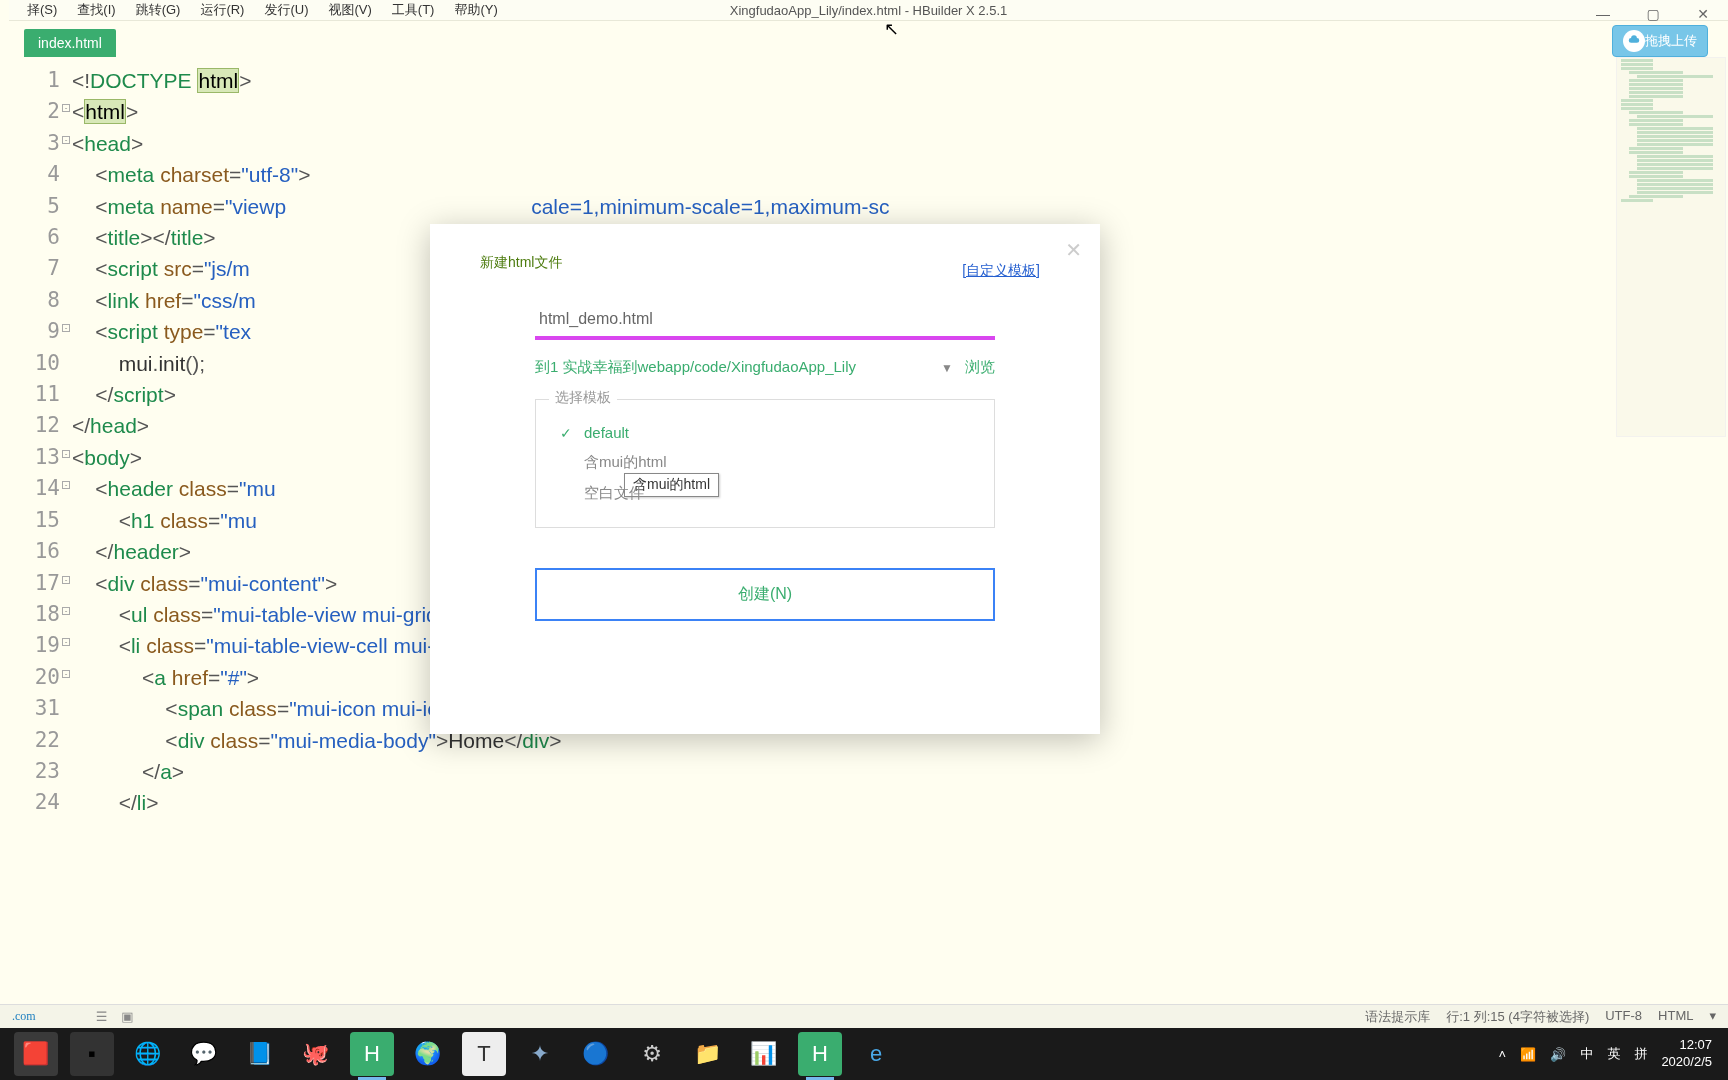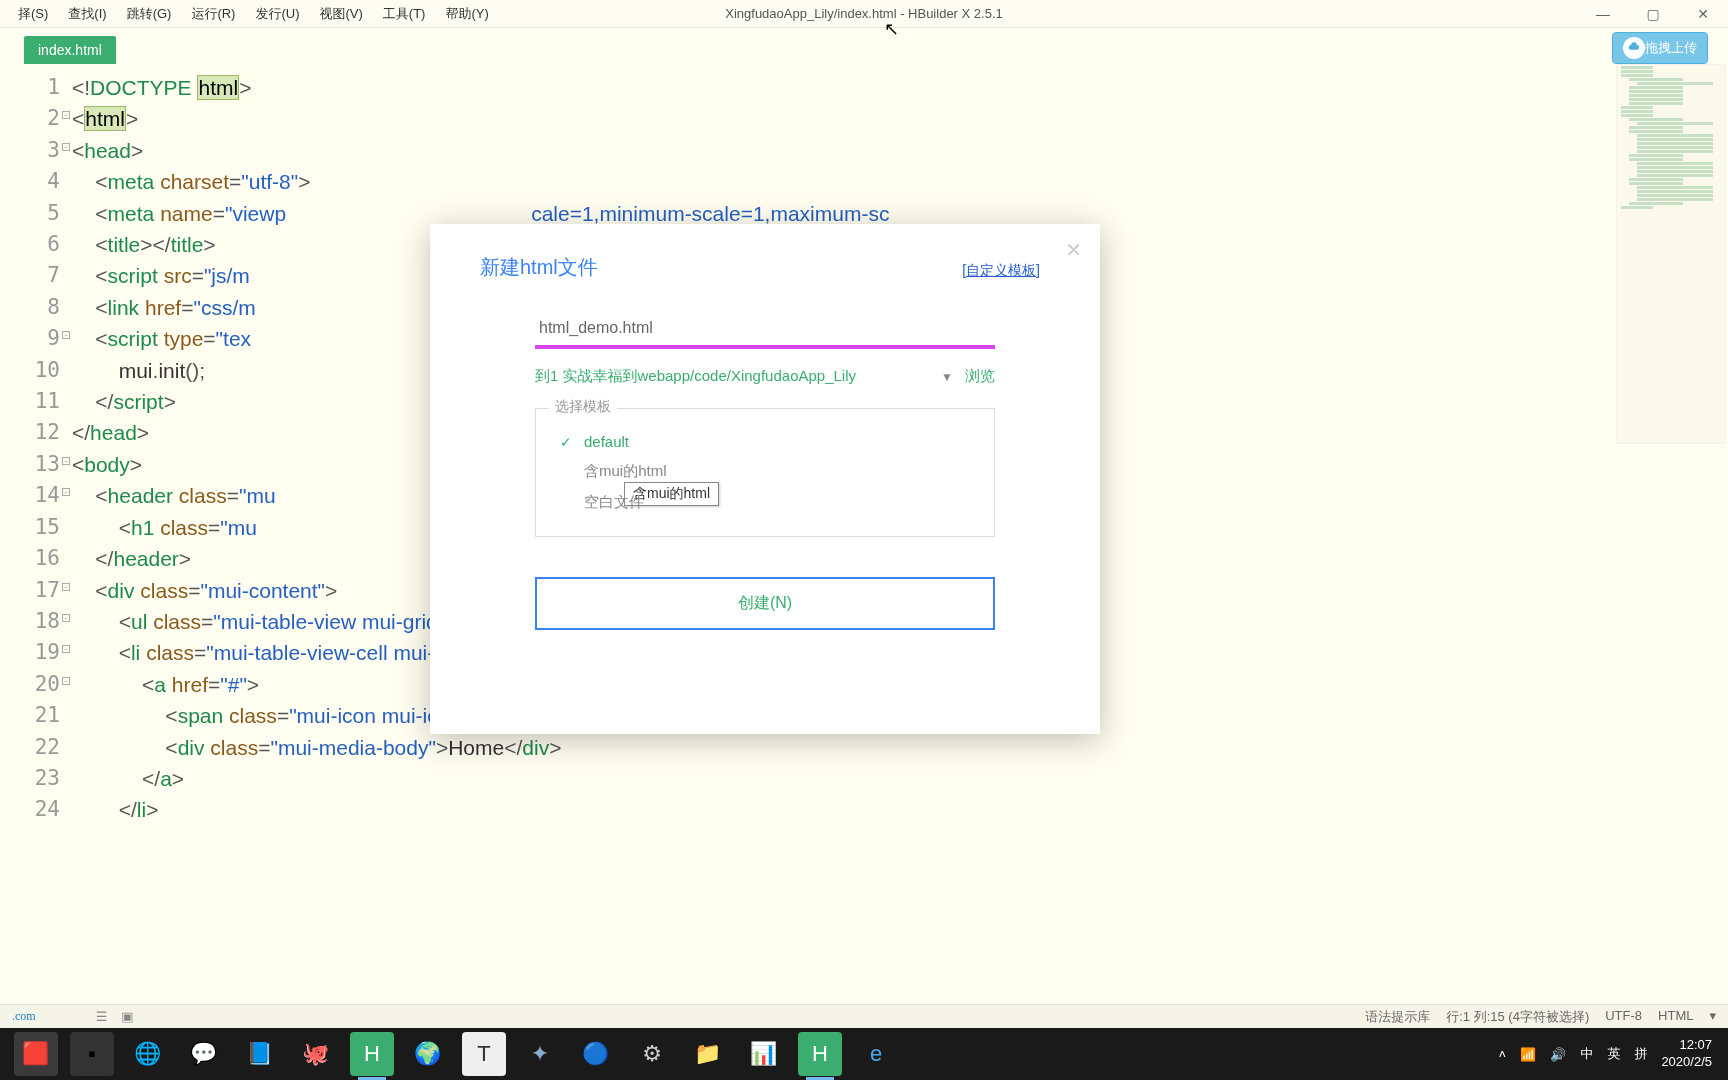--- a/index.html
+++ b/index.html
@@ -1,18 +1,18 @@
 <!DOCTYPE html>
 <html><head>
 <meta charset="utf-8">
 <style>
 * { margin: 0; padding: 0; box-sizing: border-box; font-family: "Microsoft YaHei", sans-serif; }
 body { background: #fffef0; overflow: hidden; width: 1728px; height: 1080px; position: relative; }
 
-.menubar { background: #fdfdf3; height: 28px; display: flex; align-items: center; padding: 0 8px; border-bottom: 1px solid #e8e8d8; position: relative; }
+.menubar { background: #fdfdf3; height: 21px; display: flex; align-items: center; padding: 0 8px; border-bottom: 1px solid #e8e8d8; position: relative; margin-left: 9px; }
 .menubar-item { padding: 3px 10px; font-size: 13px; color: #333; cursor: pointer; }
 .menubar-title { position: absolute; left: 50%; transform: translateX(-50%); font-size: 13px; color: #555; }
 .window-controls { position: absolute; right: 0; top: 0; display: flex; }
 .win-btn { width: 50px; height: 28px; display: flex; align-items: center; justify-content: center; font-size: 14px; color: #666; cursor: pointer; }
 
 .tabbar { height: 36px; background: #fffef0; display: flex; align-items: flex-end; padding-left: 24px; position: relative; }
 .tab { background: #3aad6f; color: #fff; padding: 6px 14px; font-size: 14px; border-radius: 2px 2px 0 0; }
 .upload-btn { position: absolute; right: 20px; top: 4px; background: #78c6e8; border: 1px solid #4fb0dc; border-radius: 4px; padding: 4px 10px; display: flex; align-items: center; color: #fff; font-size: 13px; }
 .upload-icon { width: 22px; height: 22px; background: #fff; border-radius: 50%; display: flex; align-items: center; justify-content: center; }
 .upload-icon svg { width: 14px; height: 14px; fill: #4fb0dc; }
@@ -30,21 +30,21 @@
 .hl { background: #d8e8b8; border: 1px solid #9ab868; }
 
 .minimap { position: absolute; right: 2px; top: 0; width: 110px; height: 380px; background: linear-gradient(#f8f8e8, #f8f8e8); opacity: 0.7; border: 1px solid #eee; }
 .minimap-line { height: 3px; margin: 1px 4px; background: #6ab080; opacity: 0.5; }
 .minimap-line.s1 { width: 30%; }
 .minimap-line.s2 { width: 50%; margin-left: 12px; }
 .minimap-line.s3 { width: 70%; margin-left: 20px; }
 
 .dialog { position: absolute; left: 430px; top: 224px; width: 670px; height: 510px; background: #fff; box-shadow: 0 6px 30px rgba(0,0,0,0.25); z-index: 100; padding: 30px 50px; }
 .dialog-close { position: absolute; right: 18px; top: 14px; font-size: 20px; color: #ccc; cursor: pointer; }
-.dialog-title { font-size: 20px; color: #3b82f6; margin-bottom: 16px; }
+.dialog-title { font-size: 14px; color: #4d7c0f; margin-bottom: 16px; }
 .dialog-link { position: absolute; right: 60px; top: 38px; color: #2660d0; font-size: 14px; text-decoration: underline; cursor: pointer; }
 .dialog-input { width: 460px; margin: 30px auto 8px; display: block; border: none; border-bottom: 4px solid #d946ef; padding: 8px 4px; font-size: 16px; color: #666; outline: none; }
 .path-row { width: 460px; margin: 18px auto 0; display: flex; align-items: center; font-size: 15px; }
 .path-text { color: #3aad6f; flex: 1; }
 .path-dropdown { color: #888; margin: 0 12px; font-size: 12px; }
 .browse { color: #3aad6f; cursor: pointer; }
 .template-box { width: 460px; margin: 22px auto 0; position: relative; }
 .template-label { position: absolute; top: -10px; left: 14px; background: #fff; padding: 0 6px; font-size: 14px; color: #999; }
 .template-frame { border: 1px solid #ddd; padding: 18px 24px; }
 .tpl-item { display: flex; align-items: center; padding: 6px 0; font-size: 15px; color: #3aad6f; cursor: pointer; position: relative; }
@@ -115,21 +115,21 @@
       <div class="line-num">11</div>
       <div class="line-num">12</div>
       <div class="line-num">13<span class="fold-marker">-</span></div>
       <div class="line-num">14<span class="fold-marker">-</span></div>
       <div class="line-num">15</div>
       <div class="line-num">16</div>
       <div class="line-num">17<span class="fold-marker">-</span></div>
       <div class="line-num">18<span class="fold-marker">-</span></div>
       <div class="line-num">19<span class="fold-marker">-</span></div>
       <div class="line-num">20<span class="fold-marker">-</span></div>
-      <div class="line-num">21</div>
+      <div class="line-num">31</div>
       <div class="line-num">22</div>
       <div class="line-num">23</div>
       <div class="line-num">24</div>
     </div>
   <div class="code" id="code"><div><span class="pun">&lt;!</span><span class="tag">DOCTYPE</span> <span class="hl">html</span><span class="pun">&gt;</span></div><div><span class="pun">&lt;</span><span class="hl">html</span><span class="pun">&gt;</span></div><div><span class="pun">&lt;</span><span class="tag">head</span><span class="pun">&gt;</span></div><div>    <span class="pun">&lt;</span><span class="tag">meta</span> <span class="attr">charset</span><span class="pun">=</span><span class="str">"utf-8"</span><span class="pun">&gt;</span></div><div>    <span class="pun">&lt;</span><span class="tag">meta</span> <span class="attr">name</span><span class="pun">=</span><span class="str">"viewp</span>                                          <span class="str">cale=1,minimum-scale=1,maximum-sc</span></div><div>    <span class="pun">&lt;</span><span class="tag">title</span><span class="pun">&gt;&lt;/</span><span class="tag">title</span><span class="pun">&gt;</span></div><div>    <span class="pun">&lt;</span><span class="tag">script</span> <span class="attr">src</span><span class="pun">=</span><span class="str">"js/m</span></div><div>    <span class="pun">&lt;</span><span class="tag">link</span> <span class="attr">href</span><span class="pun">=</span><span class="str">"css/m</span></div><div>    <span class="pun">&lt;</span><span class="tag">script</span> <span class="attr">type</span><span class="pun">=</span><span class="str">"tex</span></div><div>        <span class="txt">mui</span><span class="pun">.</span><span class="txt">init</span><span class="pun">();</span></div><div>    <span class="pun">&lt;/</span><span class="tag">script</span><span class="pun">&gt;</span></div><div><span class="pun">&lt;/</span><span class="tag">head</span><span class="pun">&gt;</span></div><div><span class="pun">&lt;</span><span class="tag">body</span><span class="pun">&gt;</span></div><div>    <span class="pun">&lt;</span><span class="tag">header</span> <span class="attr">class</span><span class="pun">=</span><span class="str">"mu</span></div><div>        <span class="pun">&lt;</span><span class="tag">h1</span> <span class="attr">class</span><span class="pun">=</span><span class="str">"mu</span></div><div>    <span class="pun">&lt;/</span><span class="tag">header</span><span class="pun">&gt;</span></div><div>    <span class="pun">&lt;</span><span class="tag">div</span> <span class="attr">class</span><span class="pun">=</span><span class="str">"mui-content"</span><span class="pun">&gt;</span></div><div>        <span class="pun">&lt;</span><span class="tag">ul</span> <span class="attr">class</span><span class="pun">=</span><span class="str">"mui-table-view mui-grid-view mui-grid-9"</span><span class="pun">&gt;</span></div><div>        <span class="pun">&lt;</span><span class="tag">li</span> <span class="attr">class</span><span class="pun">=</span><span class="str">"mui-table-view-cell mui-media mui-col-xs-4 mui-col-sm-3"</span><span class="pun">&gt;</span></div><div>            <span class="pun">&lt;</span><span class="tag">a</span> <span class="attr">href</span><span class="pun">=</span><span class="str">"#"</span><span class="pun">&gt;</span></div><div>                <span class="pun">&lt;</span><span class="tag">span</span> <span class="attr">class</span><span class="pun">=</span><span class="str">"mui-icon mui-icon-home"</span><span class="pun">&gt;&lt;/</span><span class="tag">span</span><span class="pun">&gt;</span></div><div>                <span class="pun">&lt;</span><span class="tag">div</span> <span class="attr">class</span><span class="pun">=</span><span class="str">"mui-media-body"</span><span class="pun">&gt;</span><span class="txt">Home</span><span class="pun">&lt;/</span><span class="tag">div</span><span class="pun">&gt;</span></div><div>            <span class="pun">&lt;/</span><span class="tag">a</span><span class="pun">&gt;</span></div><div>        <span class="pun">&lt;/</span><span class="tag">li</span><span class="pun">&gt;</span></div></div>
   <div class="minimap">
     <div class="minimap-line s1"></div>
       <div class="minimap-line s1"></div>
       <div class="minimap-line s1"></div>
     <div class="minimap-line s2"></div>

